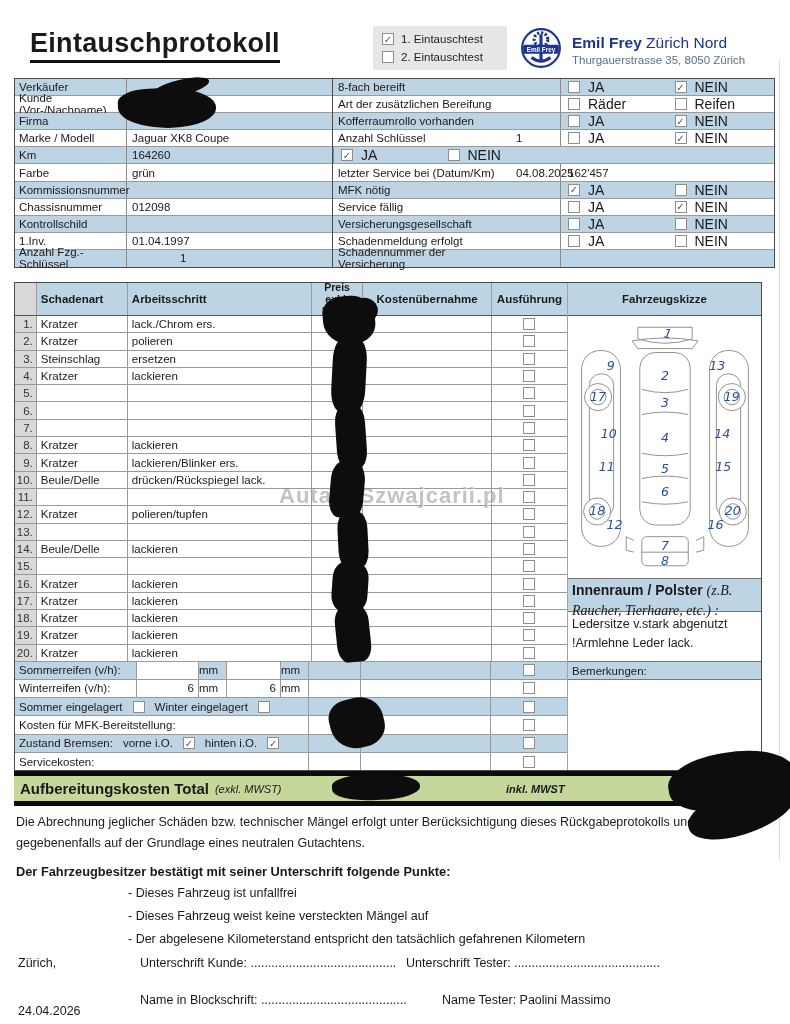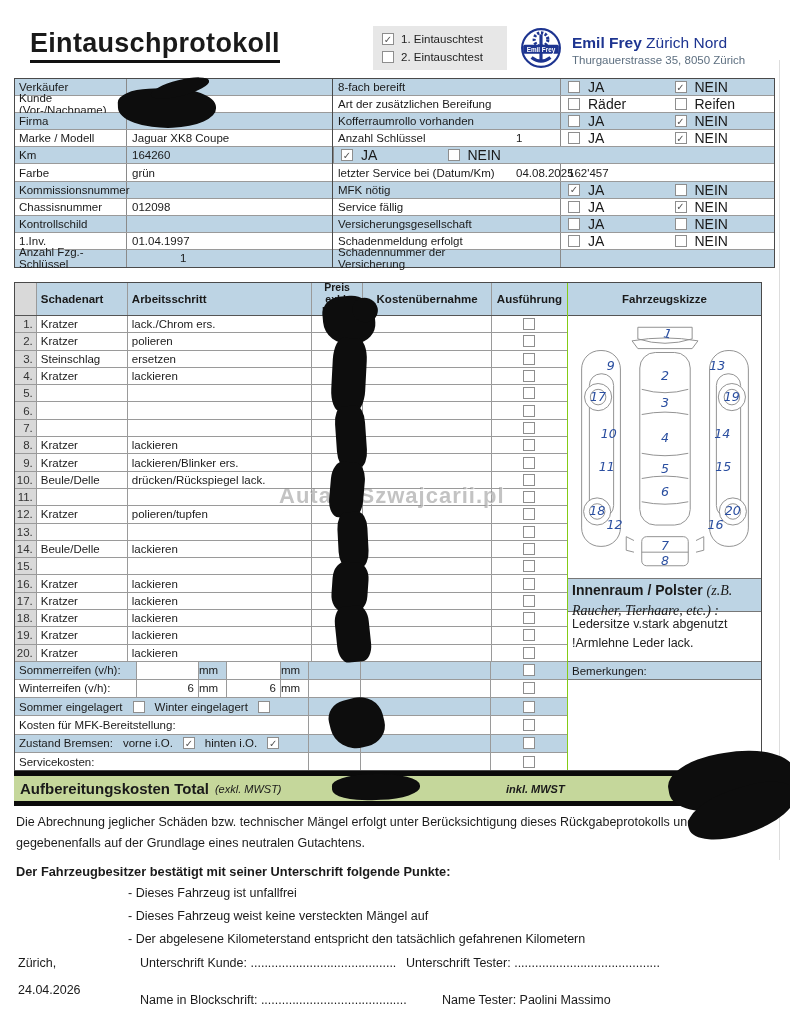--- a/index.html
+++ b/index.html
@@ -677,21 +677,21 @@
   </div>
   <div class="bar" style="top:801px"></div>
 
   <div class="para">Die Abrechnung jeglicher Schäden bzw. technischer Mängel erfolgt unter Berücksichtigung dieses Rückgabeprotokolls und gegebenenfalls auf der Grundlage eines neutralen Gutachtens.</div>
   <div class="confirm">Der Fahrzeugbesitzer bestätigt mit seiner Unterschrift folgende Punkte:</div>
   <div class="bullet" style="top:886px">- Dieses Fahrzeug ist unfallfrei</div>
   <div class="bullet" style="top:909px">- Dieses Fahrzeug weist keine versteckten Mängel auf</div>
   <div class="bullet" style="top:932px">- Der abgelesene Kilometerstand entspricht den tatsächlich gefahrenen Kilometern</div>
 
   <div class="sig" style="left:18px;top:956px">Zürich,</div>
-  <div class="sig" style="left:18px;top:983px">24.04.2026</div>
+  <div class="sig" style="left:18px;top:1004px">24.04.2026</div>
   <div class="sig" style="left:140px;top:956px">
     <span>Unterschrift Kunde:</span> <span>..........................................</span>
   </div>
   <div class="sig" style="left:406px;top:956px">
     <span>Unterschrift Tester:</span> <span>..........................................</span>
   </div>
   <div class="sig" style="left:140px;top:993px">
     <span>Name in Blockschrift:</span> <span>..........................................</span>
   </div>
   <div class="sig" style="left:442px;top:993px">Name Tester: Paolini Massimo</div>

